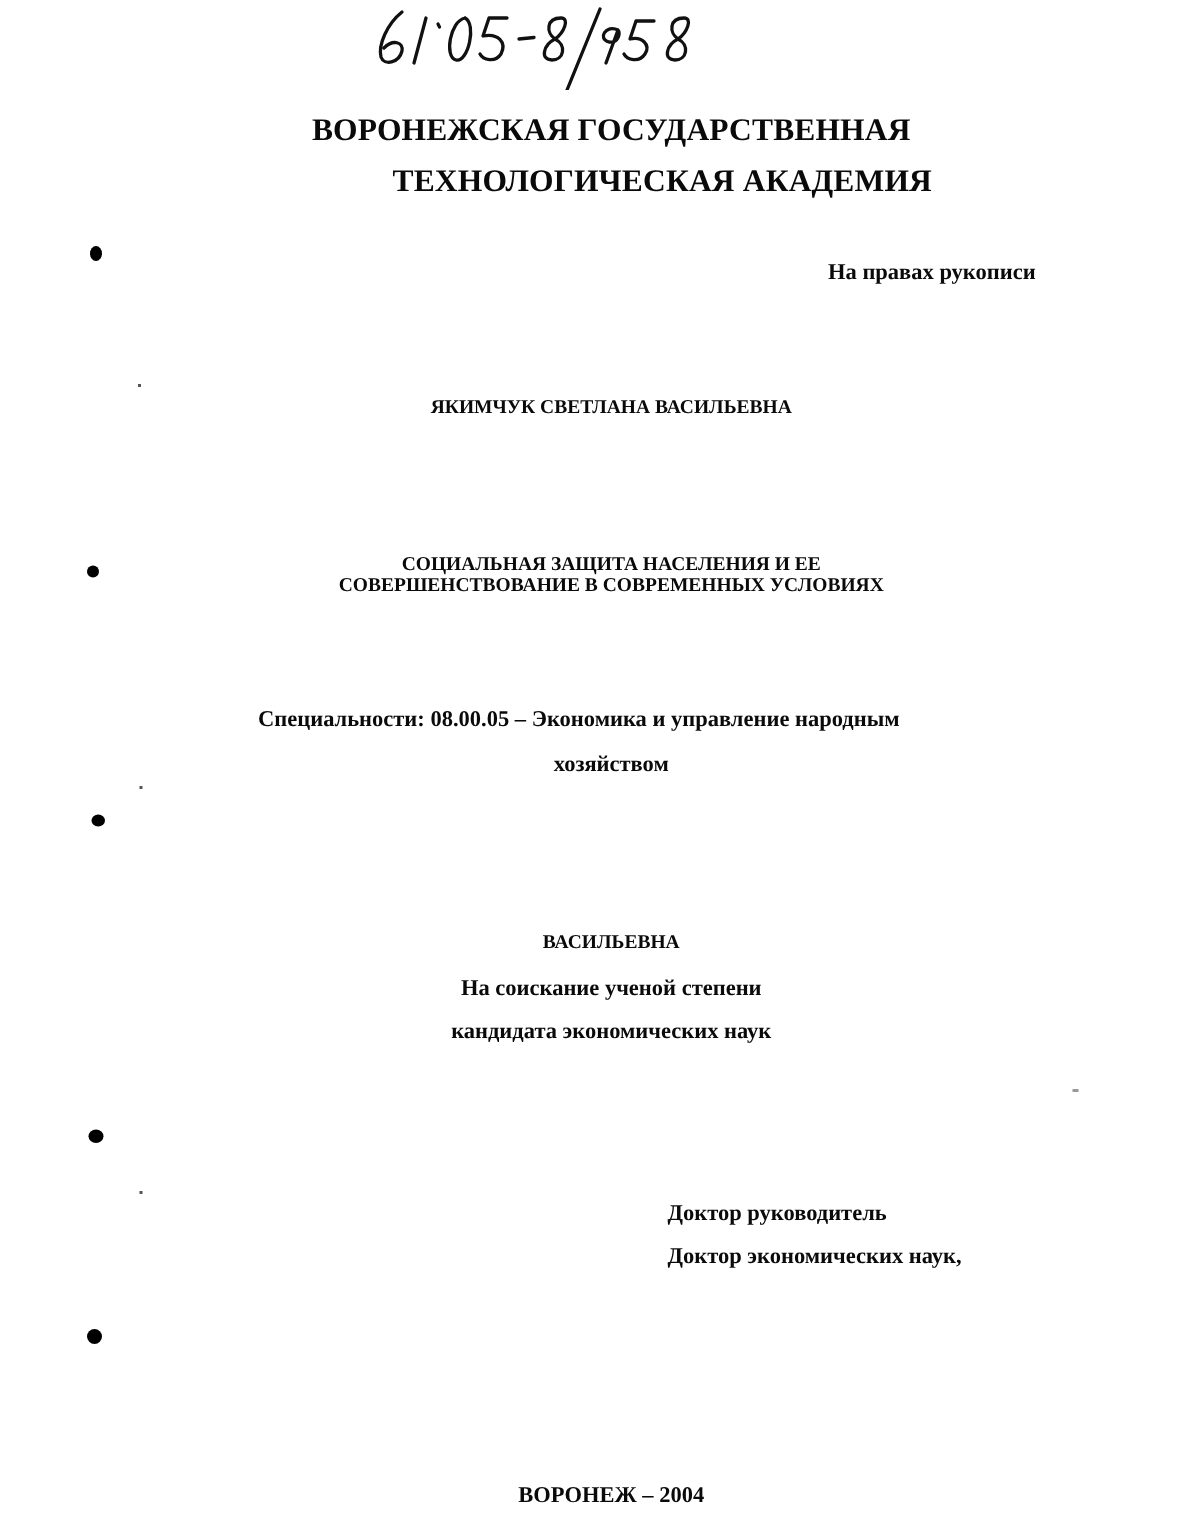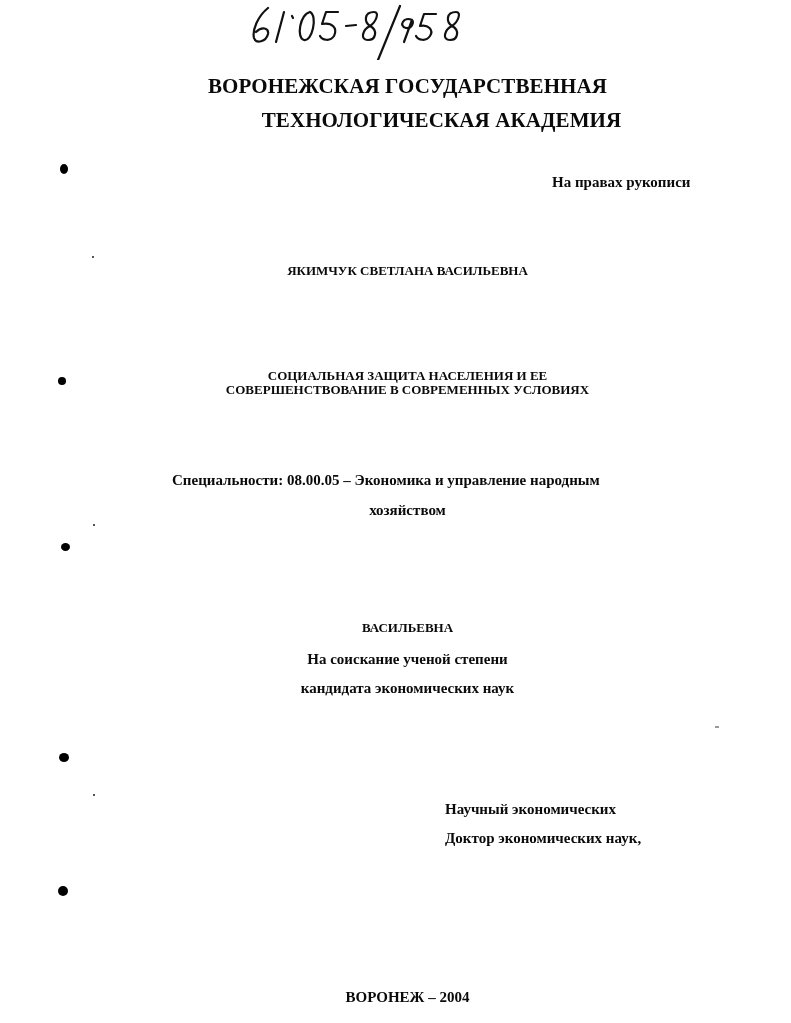--- a/index.html
+++ b/index.html
@@ -78,18 +78,18 @@
   <p class="txt center mid" style="top:356px;">СОЦИАЛЬНАЯ ЗАЩИТА НАСЕЛЕНИЯ И ЕЕ</p>
   <p class="txt center mid" style="top:370px;">СОВЕРШЕНСТВОВАНИЕ В СОВРЕМЕННЫХ УСЛОВИЯХ</p>
 
   <p class="txt norm" style="top:460px;left:160px;">Специальности: 08.00.05 – Экономика и управление народным</p>
   <p class="txt center norm" style="top:490px;">хозяйством</p>
 
   <p class="txt center mid" style="top:608px;">ВАСИЛЬЕВНА</p>
   <p class="txt center norm" style="top:639px;">На соискание ученой степени</p>
   <p class="txt center norm" style="top:668px;">кандидата экономических наук</p>
 
-  <p class="txt norm" style="top:789px;left:433px;">Научный экономических</p>
+  <p class="txt norm" style="top:789px;left:433px;">Доктор руководитель</p>
   <p class="txt norm" style="top:818px;left:433px;text-align:center;">Доктор экономических наук,</p>
 
   <p class="txt center norm" style="top:977px;">ВОРОНЕЖ – 2004</p>
 
 </div>
 
 </body></html>

